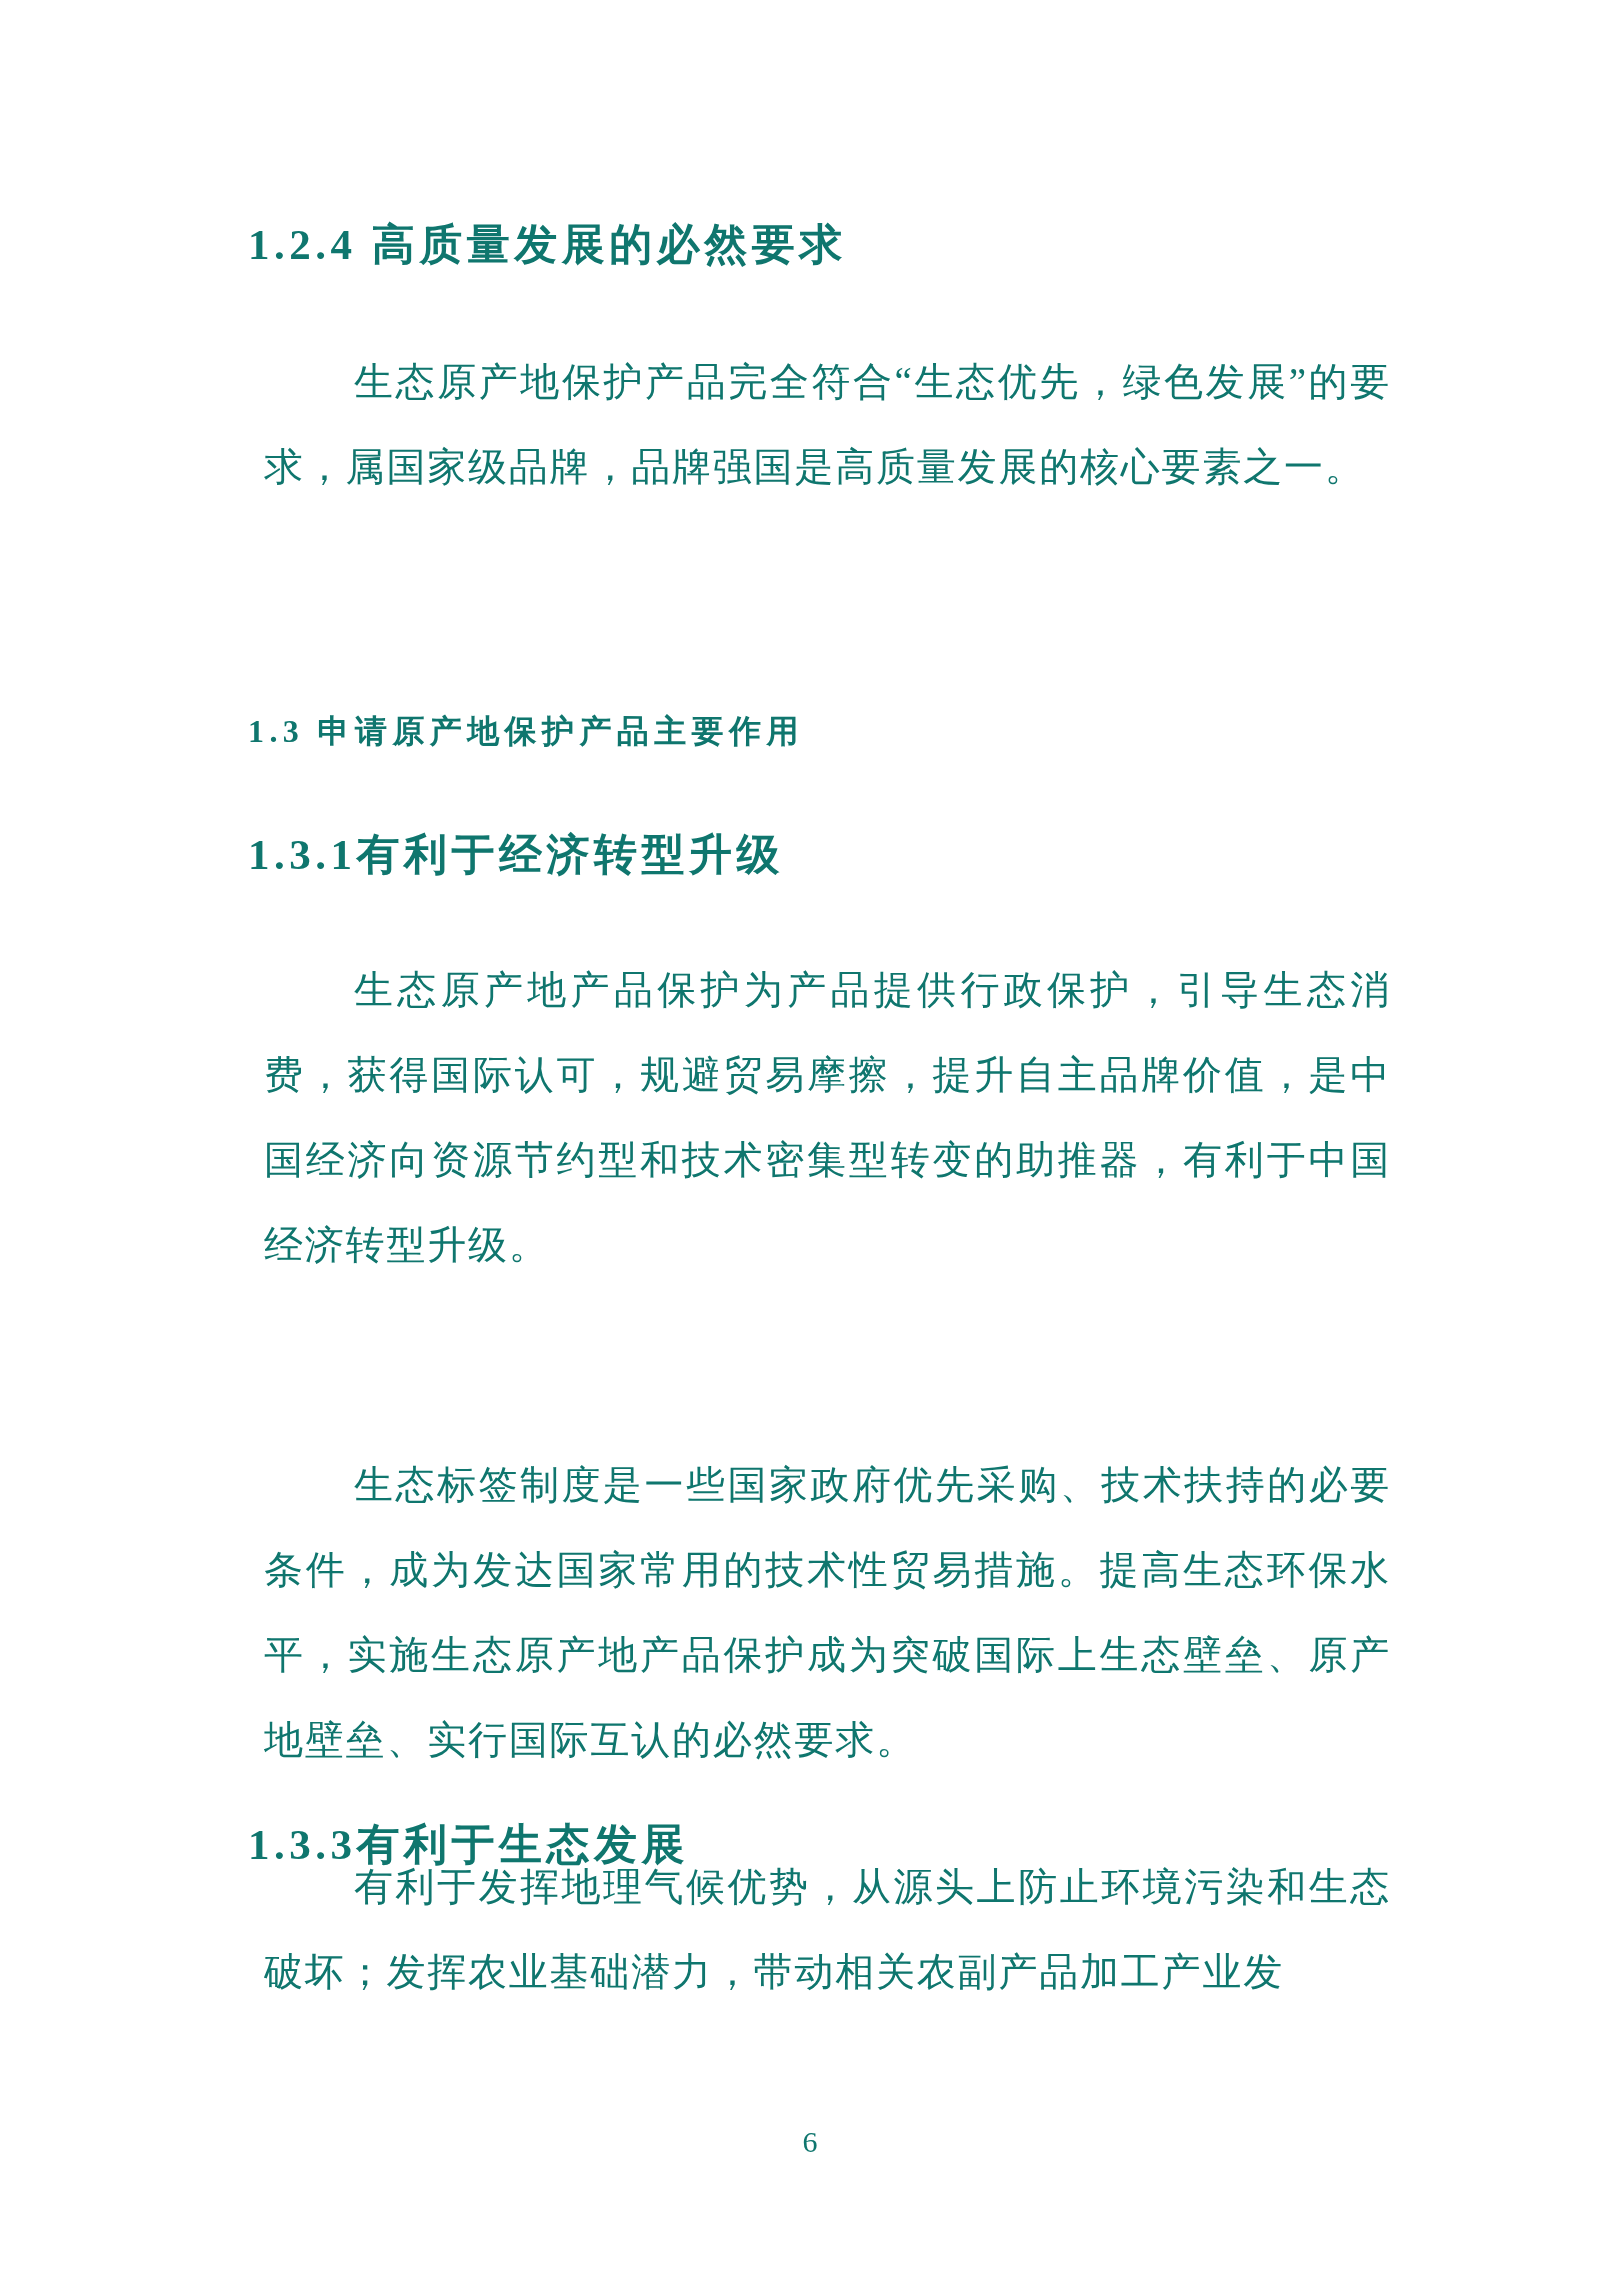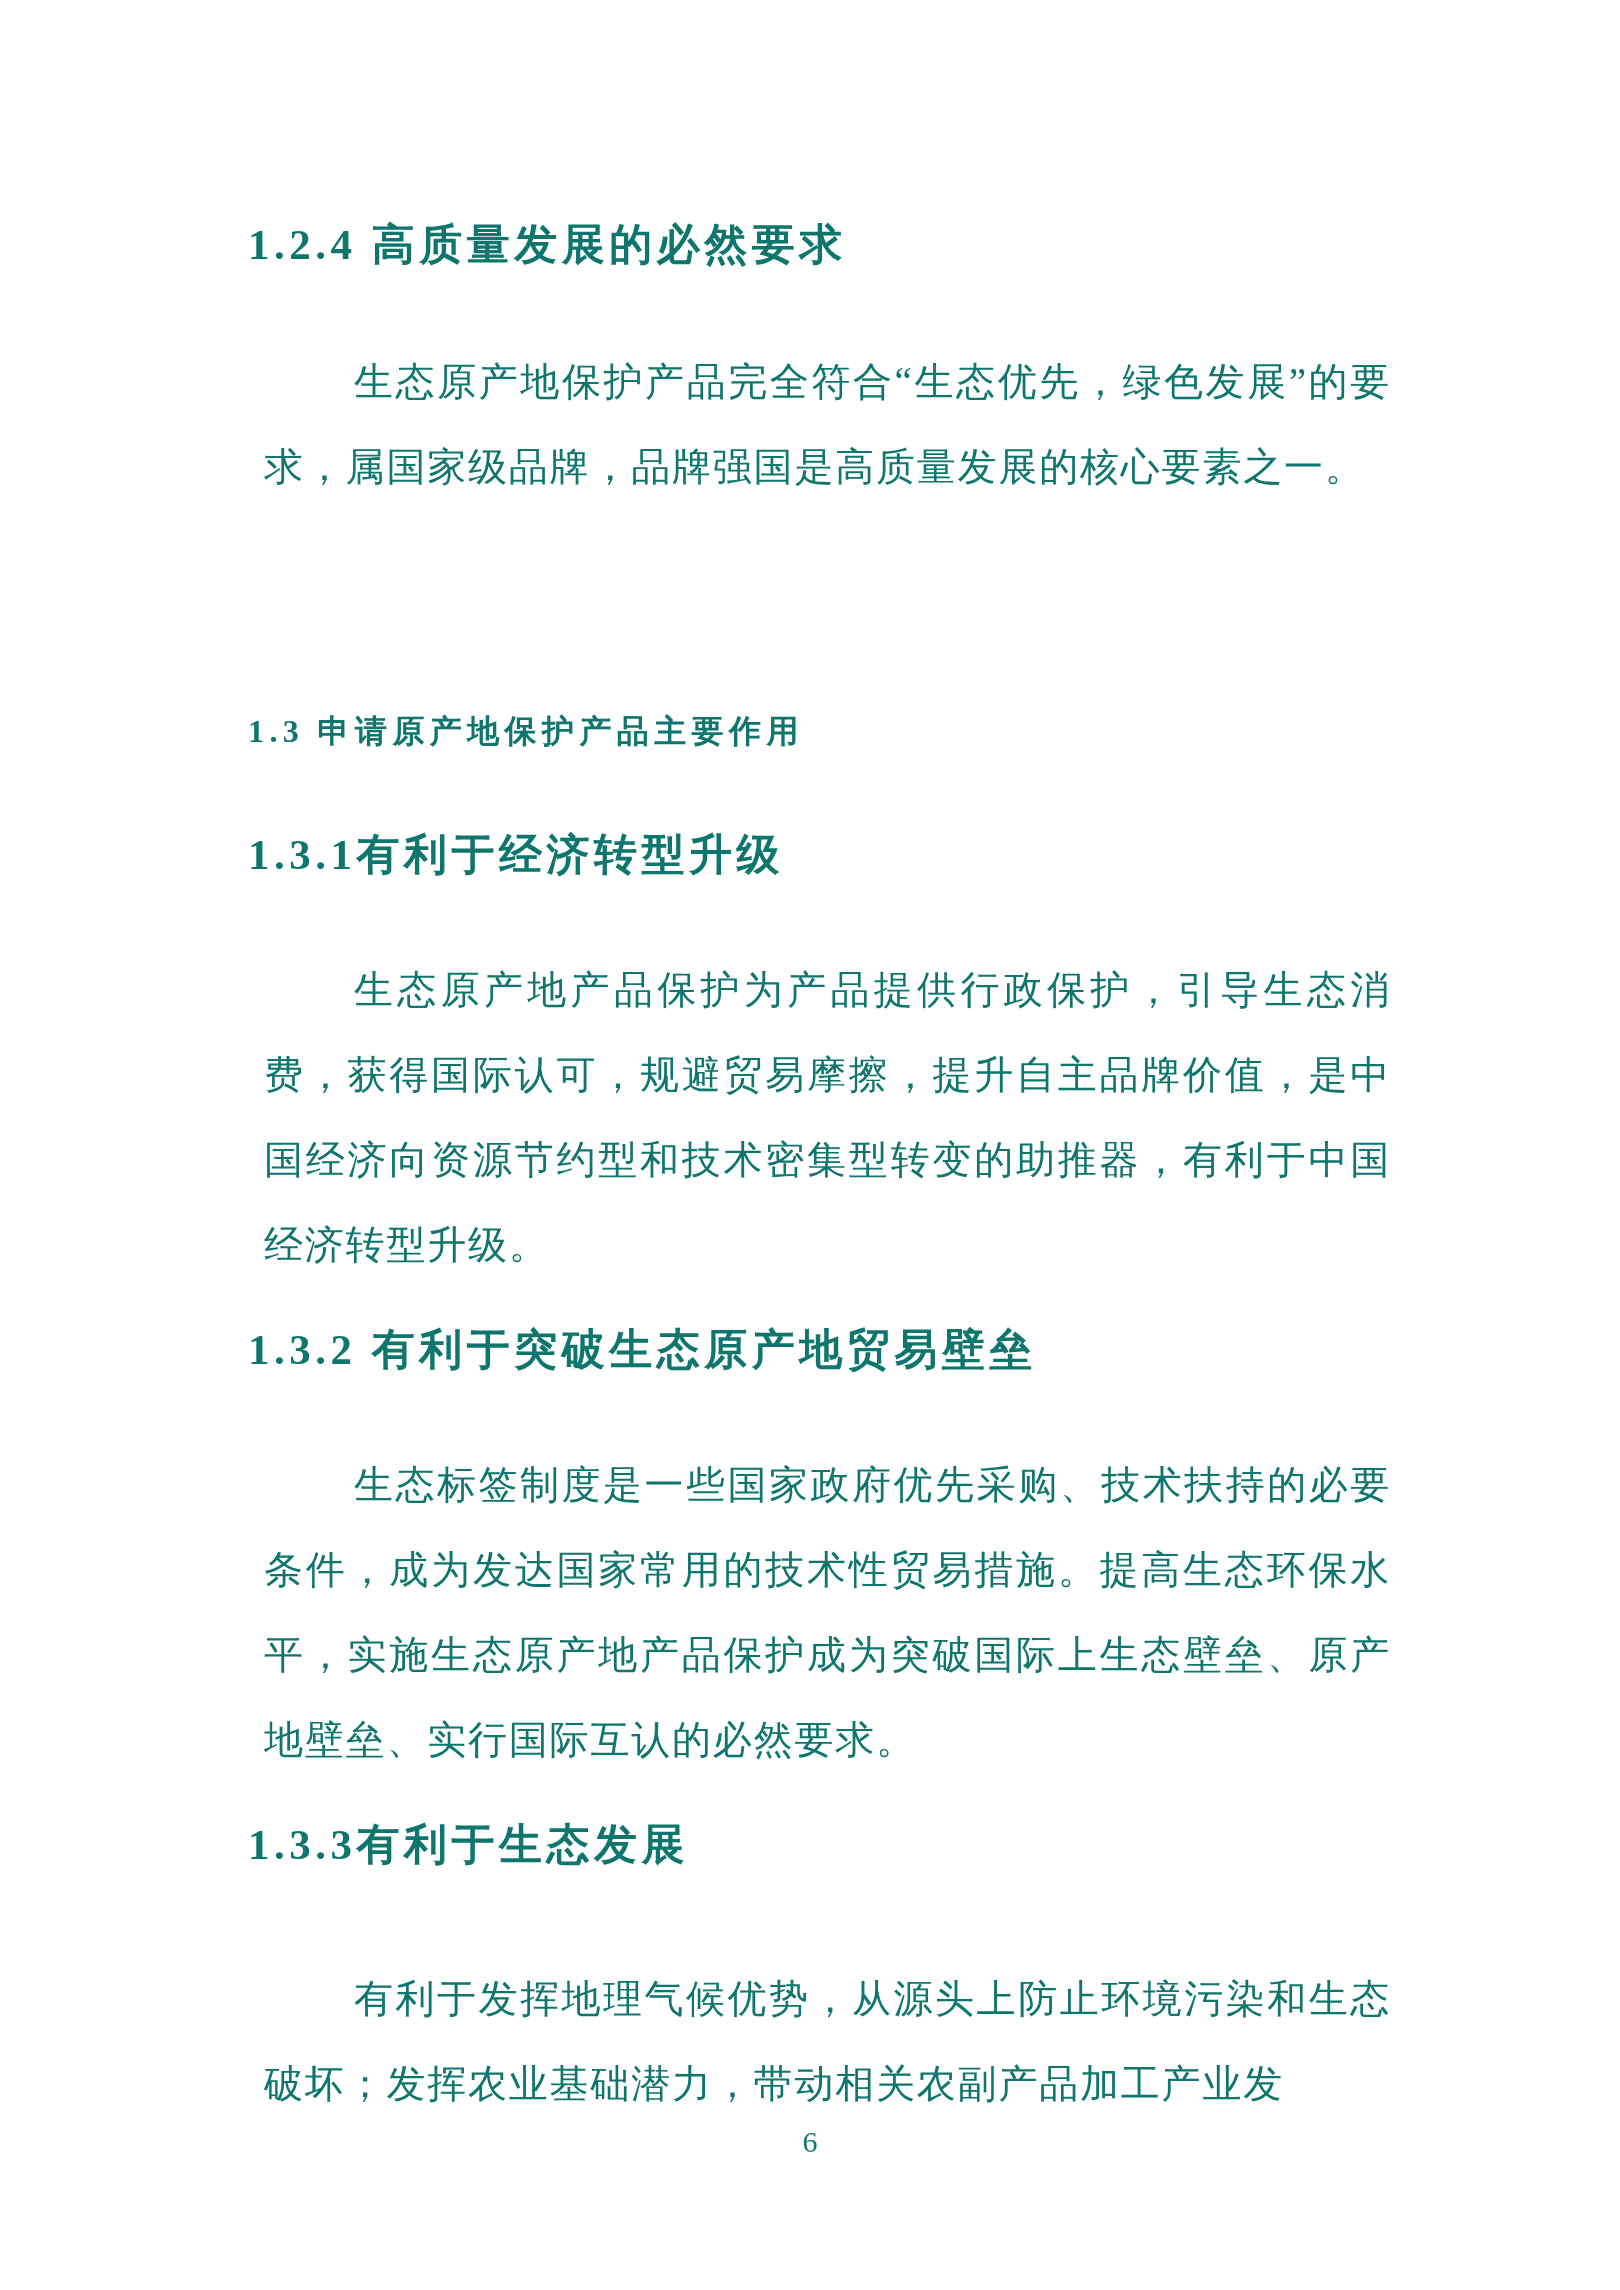--- a/index.html
+++ b/index.html
@@ -61,24 +61,23 @@
   <h2 class="heading" style="top:218px">1.2.4 高质量发展的必然要求</h2>
 
   <p class="para" style="top:323px">生态原产地保护产品完全符合“生态优先，绿色发展”的要求，属国家级品牌，品牌强国是高质量发展的核心要素之一。</p>
 
   <h1 class="heading level2" style="top:703px">1.3 申请原产地保护产品主要作用</h1>
 
   <h2 class="heading" style="top:828px">1.3.1有利于经济转型升级</h2>
 
   <p class="para" style="top:931px">生态原产地产品保护为产品提供行政保护，引导生态消费，获得国际认可，规避贸易摩擦，提升自主品牌价值，是中国经济向资源节约型和技术密集型转变的助推器，有利于中国经济转型升级。</p>
 
-  <h2 class="heading" style="top:1323px">1.3.2 有利于突破生态原产地贸易壁垒</h2>
 
   <p class="para" style="top:1426px">生态标签制度是一些国家政府优先采购、技术扶持的必要条件，成为发达国家常用的技术性贸易措施。提高生态环保水平，实施生态原产地产品保护成为突破国际上生态壁垒、原产地壁垒、实行国际互认的必然要求。</p>
 
   <h2 class="heading" style="top:1818px">1.3.3有利于生态发展</h2>
 
-  <p class="para" style="top:1940px">有利于发挥地理气候优势，从源头上防止环境污染和生态破坏；发挥农业基础潜力，带动相关农副产品加工产业发</p>
+  <p class="para" style="top:1828px">有利于发挥地理气候优势，从源头上防止环境污染和生态破坏；发挥农业基础潜力，带动相关农副产品加工产业发</p>
 
   <div class="pagenum">6</div>
 
 </div>
 
 
 </body></html>

